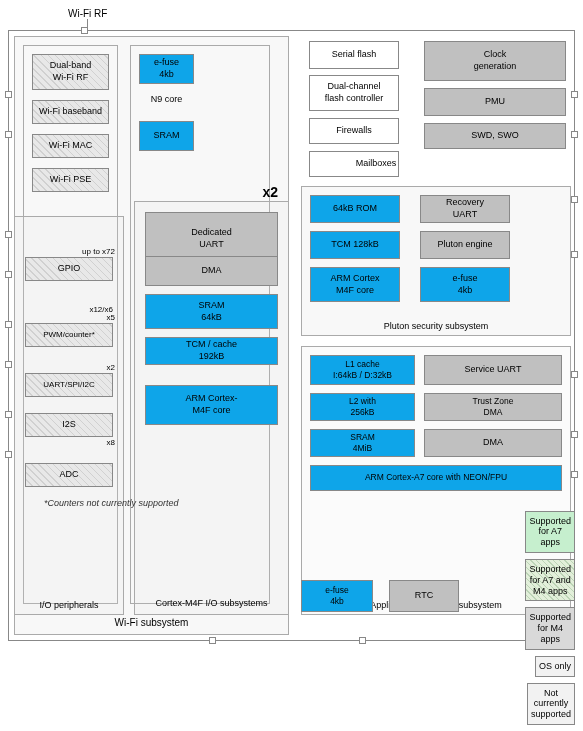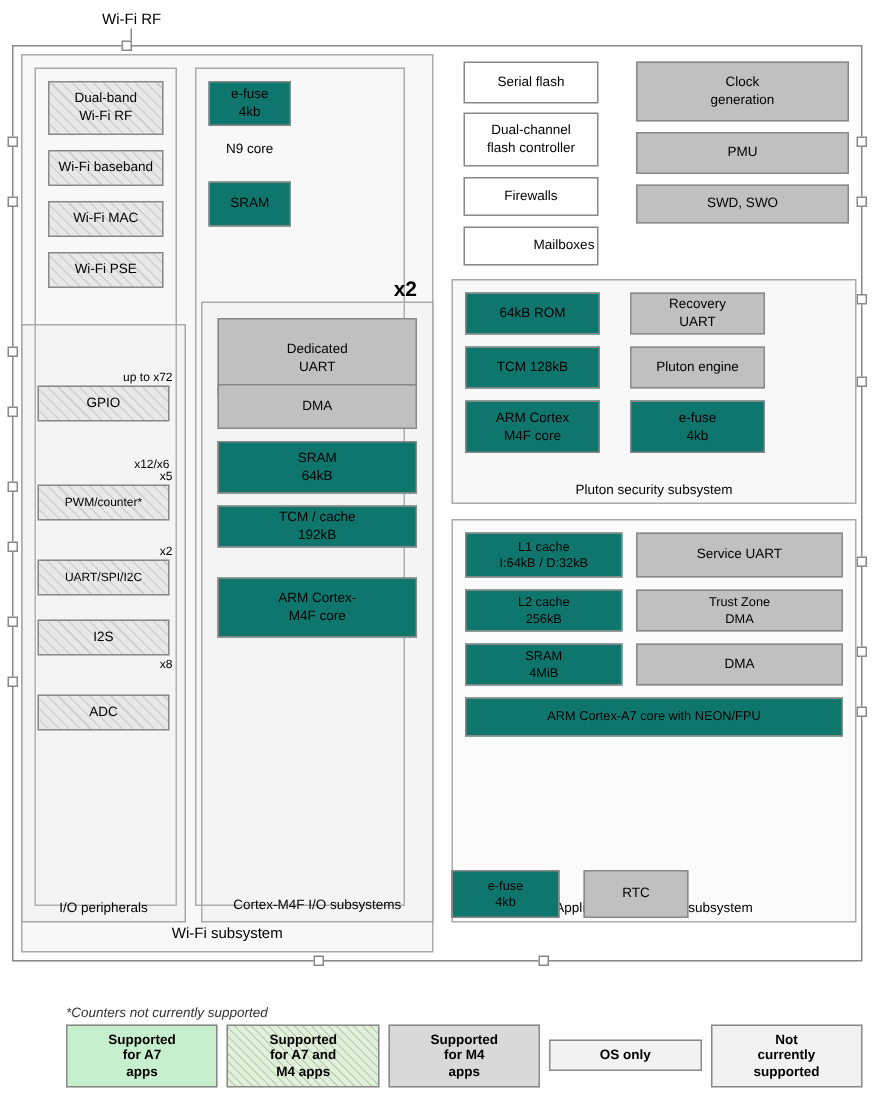--- a/index.html
+++ b/index.html
@@ -34,23 +34,23 @@
     }
 
     .legend-note {
       font-size: 9px;
       font-style: italic;
       color: #333;
     }
 
     .legend-items {
       display: flex;
+      flex-direction: column;
       gap: 6px;
-      align-items: center;
-      font-weight: bold;
+      align-items: flex-end;
     }
 
     .legend-item {
       border: 1px solid #888;
       text-align: center;
       font-size: 9px;
       padding: 4px 3px;
       flex: 1;
       display: flex;
       align-items: center;
@@ -84,21 +84,21 @@
     
     .box {
       position: absolute;
       border: 1px solid #888;
       display: flex;
       align-items: center;
       justify-content: center;
       text-align: center;
       line-height: 1.3;
       font-size: 10px;
-      background: #0f766e;
+      background: #0ea5e9;
       padding: 2px;
     }
 
     .box-white {
       background: #fff;
     }
 
     .box-dark {
       background: #c0c0c0;
     }
@@ -315,21 +315,21 @@
       <div class="box" style="position:absolute;top:8px;left:8px;width:105px;height:30px;">
         <span style="white-space:pre-line;font-size:8.5px;">L1 cache
 I:64kB / D:32kB</span>
       </div>
 
       <div class="box box-dark" style="position:absolute;top:8px;left:122px;right:8px;height:30px;">
         <span style="font-size:9px;">Service UART</span>
       </div>
 
       <div class="box" style="position:absolute;top:46px;left:8px;width:105px;height:28px;">
-        <span style="white-space:pre-line;font-size:8.5px;">L2 cache
+        <span style="white-space:pre-line;font-size:8.5px;">L2 with
 256kB</span>
       </div>
 
       <div class="box box-dark" style="position:absolute;top:46px;left:122px;right:8px;height:28px;">
         <span style="white-space:pre-line;font-size:8.5px;">Trust Zone
 DMA</span>
       </div>
 
       <div class="box" style="position:absolute;top:82px;left:8px;width:105px;height:28px;">
         <span style="white-space:pre-line;font-size:8.5px;">SRAM

